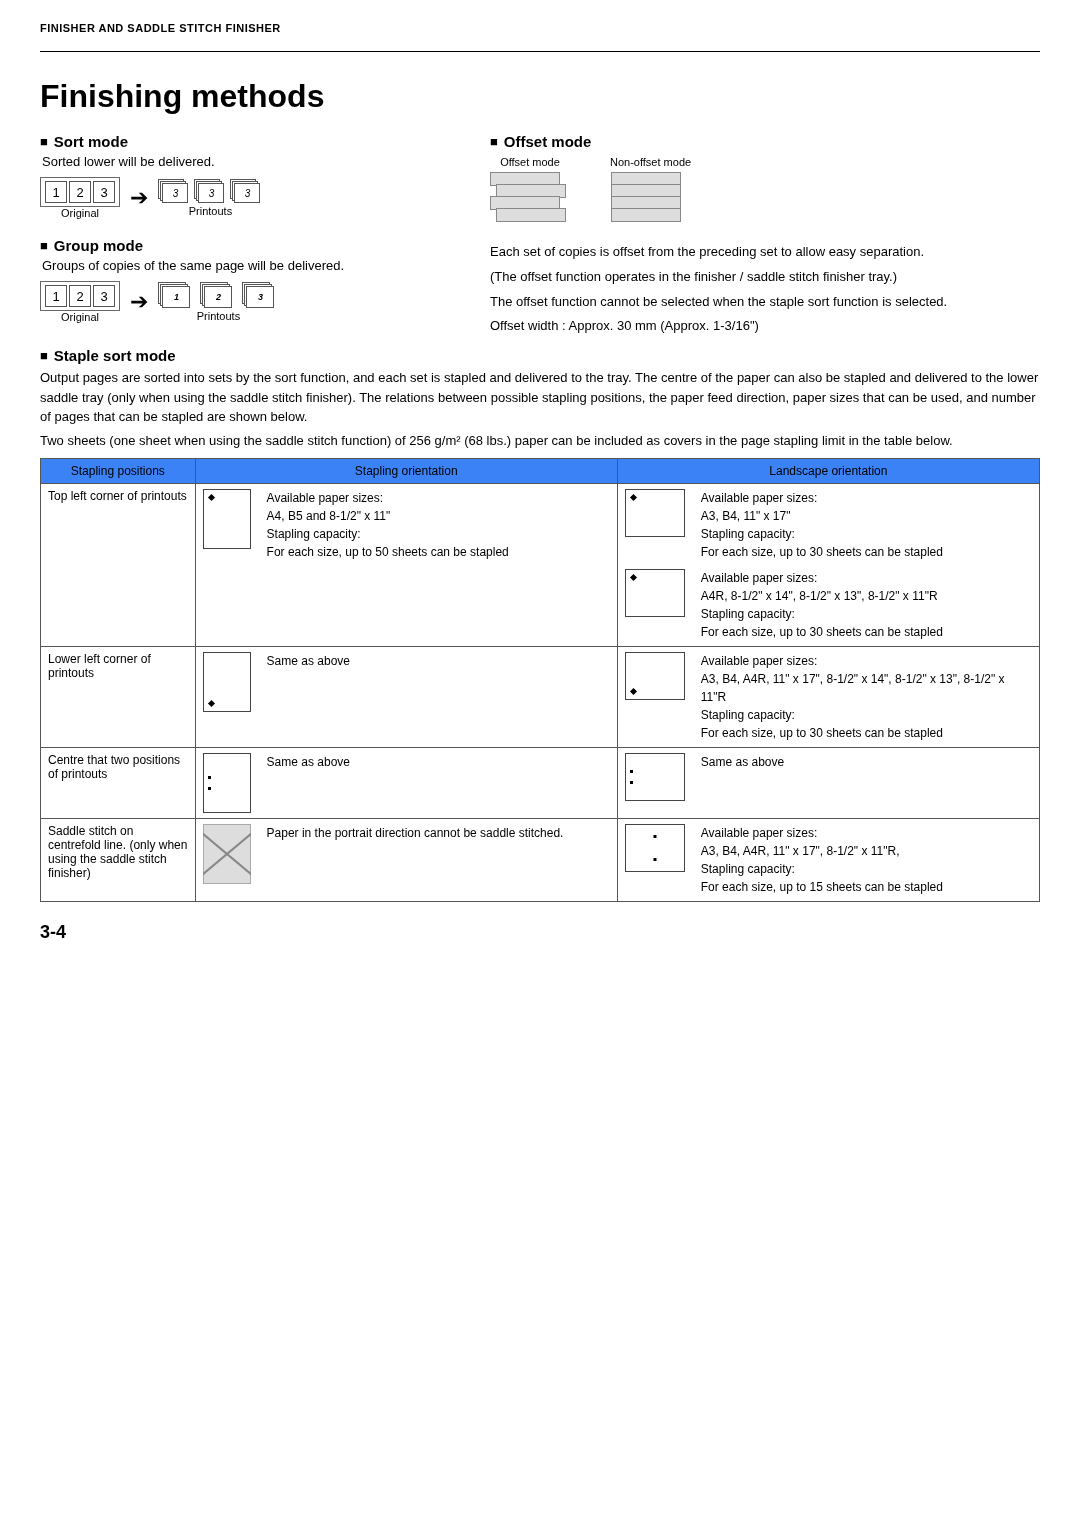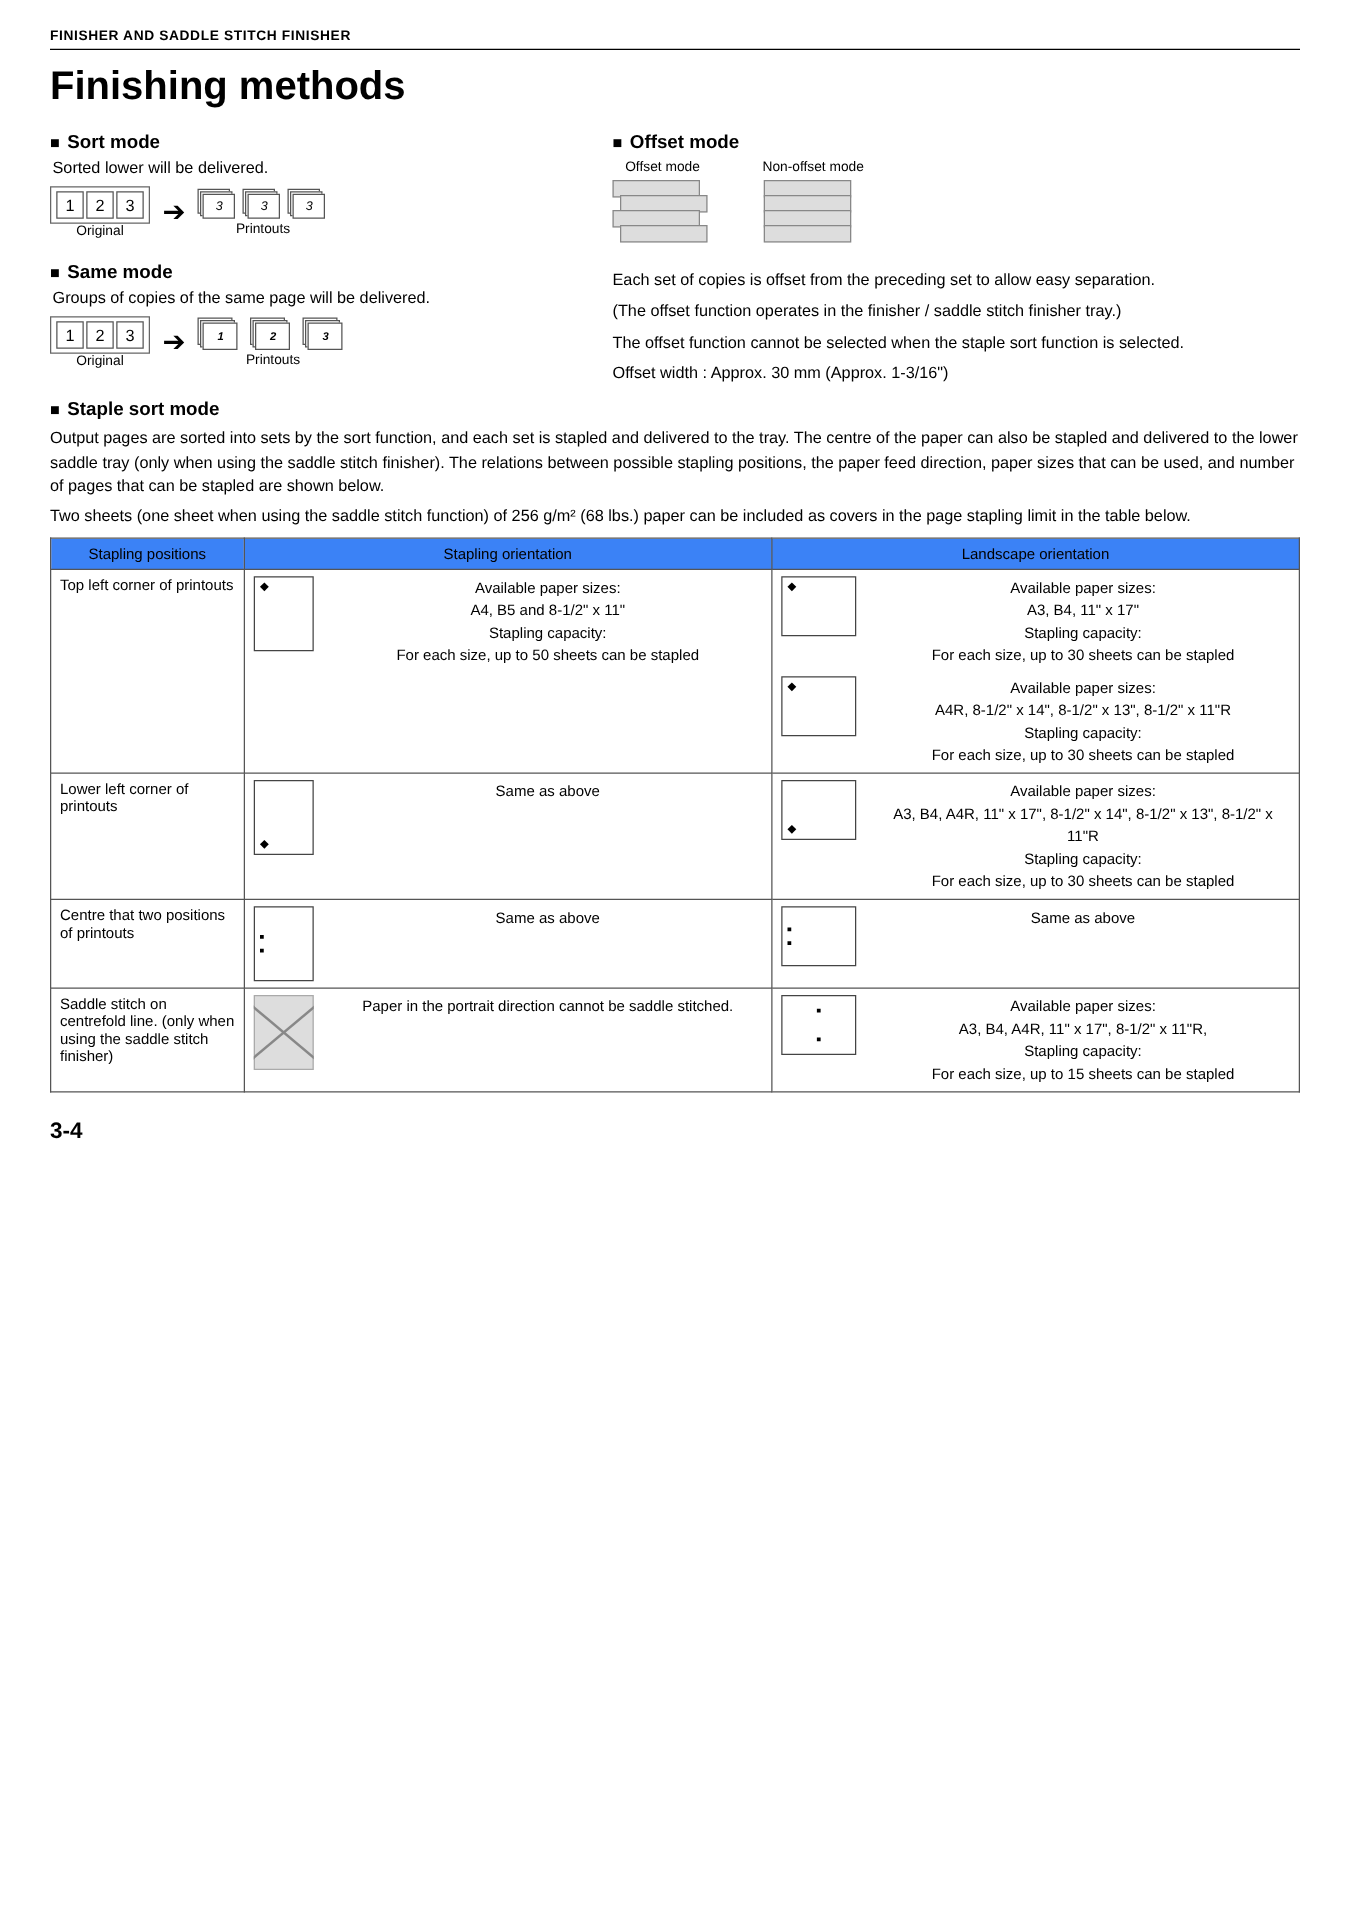--- a/index.html
+++ b/index.html
@@ -13,22 +13,22 @@
       padding: 0;
     }
     .page {
       width: 1080px;
       min-height: 1528px;
       padding: 20px 40px 40px 40px;
       background: #fff;
     }
     .header-bar {
       border-bottom: 1.5px solid #000;
-      padding-bottom: 4px;
-      margin-bottom: 10px;
+      padding-bottom: 16px;
+      margin-bottom: 26px;
     }
     .header-bar span {
       font-size: 11px;
       font-weight: bold;
       letter-spacing: 0.5px;
     }
     h1.page-title {
       font-size: 32px;
       font-weight: bold;
       margin-bottom: 18px;
@@ -234,21 +234,20 @@
     }
     .staple-dot {
       width: 3px;
       height: 3px;
       background: #000;
     }
     .cell-inner {
       display: flex;
       align-items: flex-start;
       gap: 8px;
-      text-align: center;
     }
     .cell-text {
       flex: 1;
       font-size: 12px;
       line-height: 1.5;
     }
 
     .page-number {
       font-size: 18px;
       font-weight: bold;
@@ -328,21 +327,21 @@
                 <div class="page-layer" style="font-style:italic;font-size:10px;">2</div>
                 <div class="page-layer" style="font-style:italic;font-size:10px;">3</div>
               </div>
             </div>
             <div class="diagram-label">Printouts</div>
           </div>
         </div>
       </div>
 
       <div style="margin-top:18px;">
-        <div class="section-title">Same mode</div>
+        <div class="section-title">Group mode</div>
         <div class="section-body">
           Groups of copies of the same page will be delivered.
         </div>
         <div class="diagram-row">
           <div class="diagram-area">
             <div class="num-boxes">
               <div class="num-box">1</div>
               <div class="num-box">2</div>
               <div class="num-box">3</div>
             </div>

